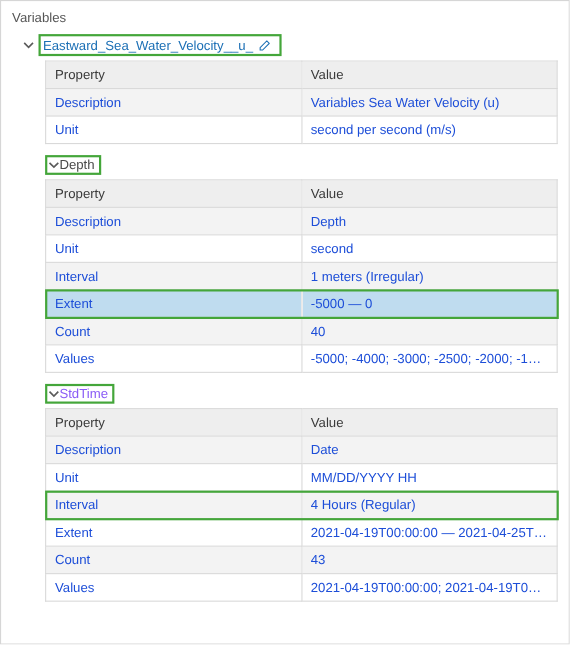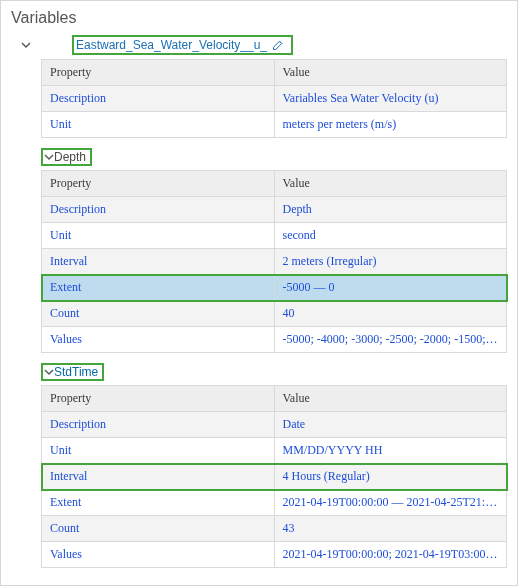--- a/index.html
+++ b/index.html
@@ -13,21 +13,21 @@
     width: 518px;
   }
   .panel {
     border: 1px solid #d6d6d6;
     width: 518px;
     height: 586px;
     padding: 6px 10px 10px 10px;
     overflow: hidden;
   }
   .panel-title {
-    font-size: 16px;
+    font-size: 12px;
     color: #555;
     padding: 2px 0 8px 0;
   }
   .node {
     margin-left: 10px;
     margin-bottom: 6px;
   }
   .node-header {
     display: flex;
     align-items: center;
@@ -56,34 +56,32 @@
     align-items: center;
     justify-content: center;
   }
   .edit-icon svg { width: 12px; height: 12px; }
   .highlight-box {
     border: 2px solid #44a63a;
     padding: 1px 6px 1px 2px;
     display: inline-flex;
     align-items: flex-start;
     gap: 4px;
-    margin-left: 37px;
   }
   .highlight-header {
     border: 2px solid #44a63a;
     padding: 0px 4px 0px 1px;
     display: inline-flex;
     align-items: center;
   }
   table.props {
     width: calc(100% - 20px);
     margin-left: 20px;
     border-collapse: collapse;
     table-layout: fixed;
-    font-family: Liberation Serif, serif;
   }
   table.props th, table.props td {
     border: 1px solid #d9d9d9;
     padding: 5px 8px;
     text-align: left;
     font-weight: normal;
     font-size: 12px;
     color: #1d4ed8;
     overflow: hidden;
     white-space: nowrap;
@@ -147,21 +145,21 @@
           <tr>
         <th>Property</th>
         <th>Value</th>
       </tr>
       <tr>
         <td>Description</td>
         <td>Variables Sea Water Velocity (u)</td>
       </tr>
       <tr>
         <td>Unit</td>
-        <td>meters per meters (m/s)</td>
+        <td>second per second (m/s)</td>
       </tr>
     </tbody>
       </table>
 
     <div class="sub-node">
       <div class="node-header">
         <span class="highlight-header">
           <span class="chevron">
             <svg viewBox="0 0 10 10">
                 <path d="M1 3 L5 7 L9 3" fill="none" stroke="currentColor" stroke-width="1.5"></path>
@@ -183,21 +181,21 @@
         <tr>
           <td>Description</td>
           <td>Depth</td>
         </tr>
         <tr>
           <td>Unit</td>
           <td>second</td>
         </tr>
         <tr>
           <td>Interval</td>
-          <td>2 meters (Irregular)</td>
+          <td>1 meters (Irregular)</td>
         </tr>
         <tr class="sel hrow">
           <td>Extent</td>
           <td>-5000 — 0</td>
         </tr>
         <tr>
           <td>Count</td>
           <td>40</td>
         </tr>
         <tr>
@@ -209,21 +207,21 @@
     </div>
 
     <div class="sub-node">
       <div class="node-header">
         <span class="highlight-header">
           <span class="chevron">
             <svg viewBox="0 0 10 10">
                 <path d="M1 3 L5 7 L9 3" fill="none" stroke="currentColor" stroke-width="1.5"></path>
               </svg>
           </span>
-          <span class="node-title" style="color:#0369a1">StdTime</span>
+          <span class="node-title" style="color:#8b5cf6">StdTime</span>
         </span>
       </div>
       <table class="props" style="margin-left:0; width:100%;">
         <colgroup>
             <col class="c1">
             <col class="c2">
           </colgroup>
         <tbody>
             <tr>
           <th>Property</th>

